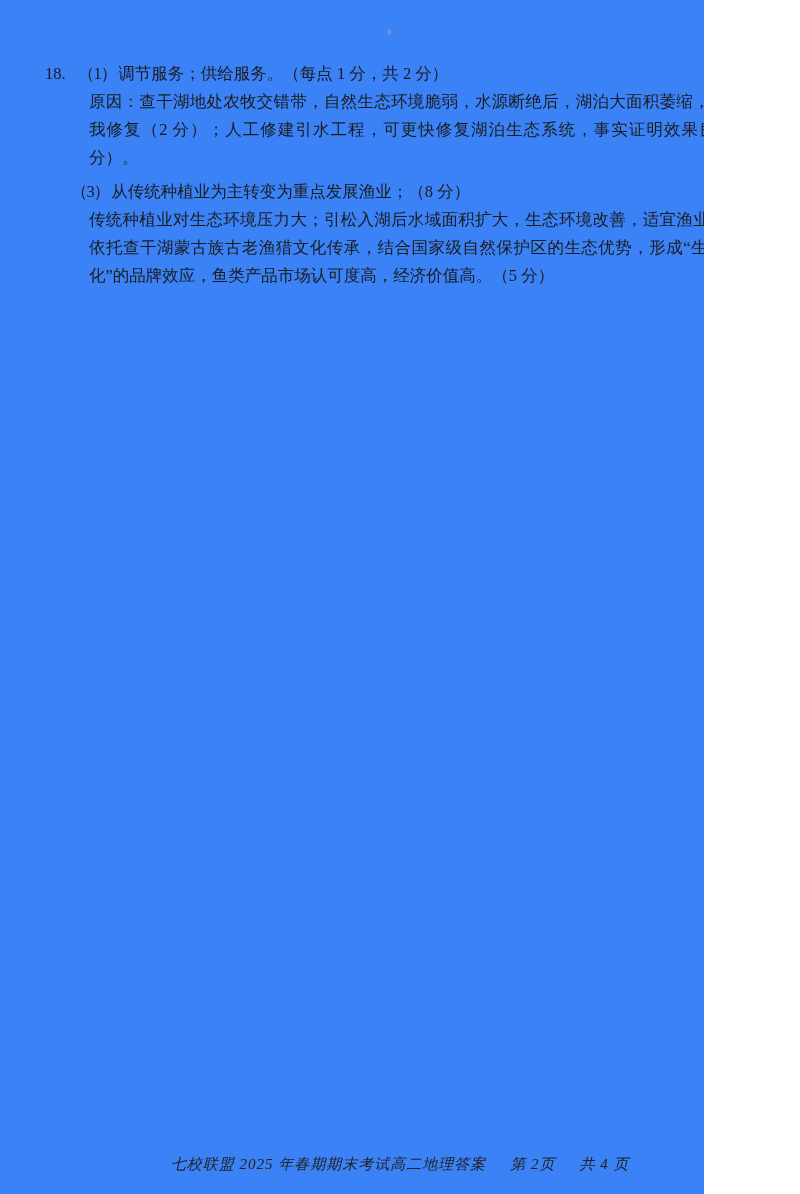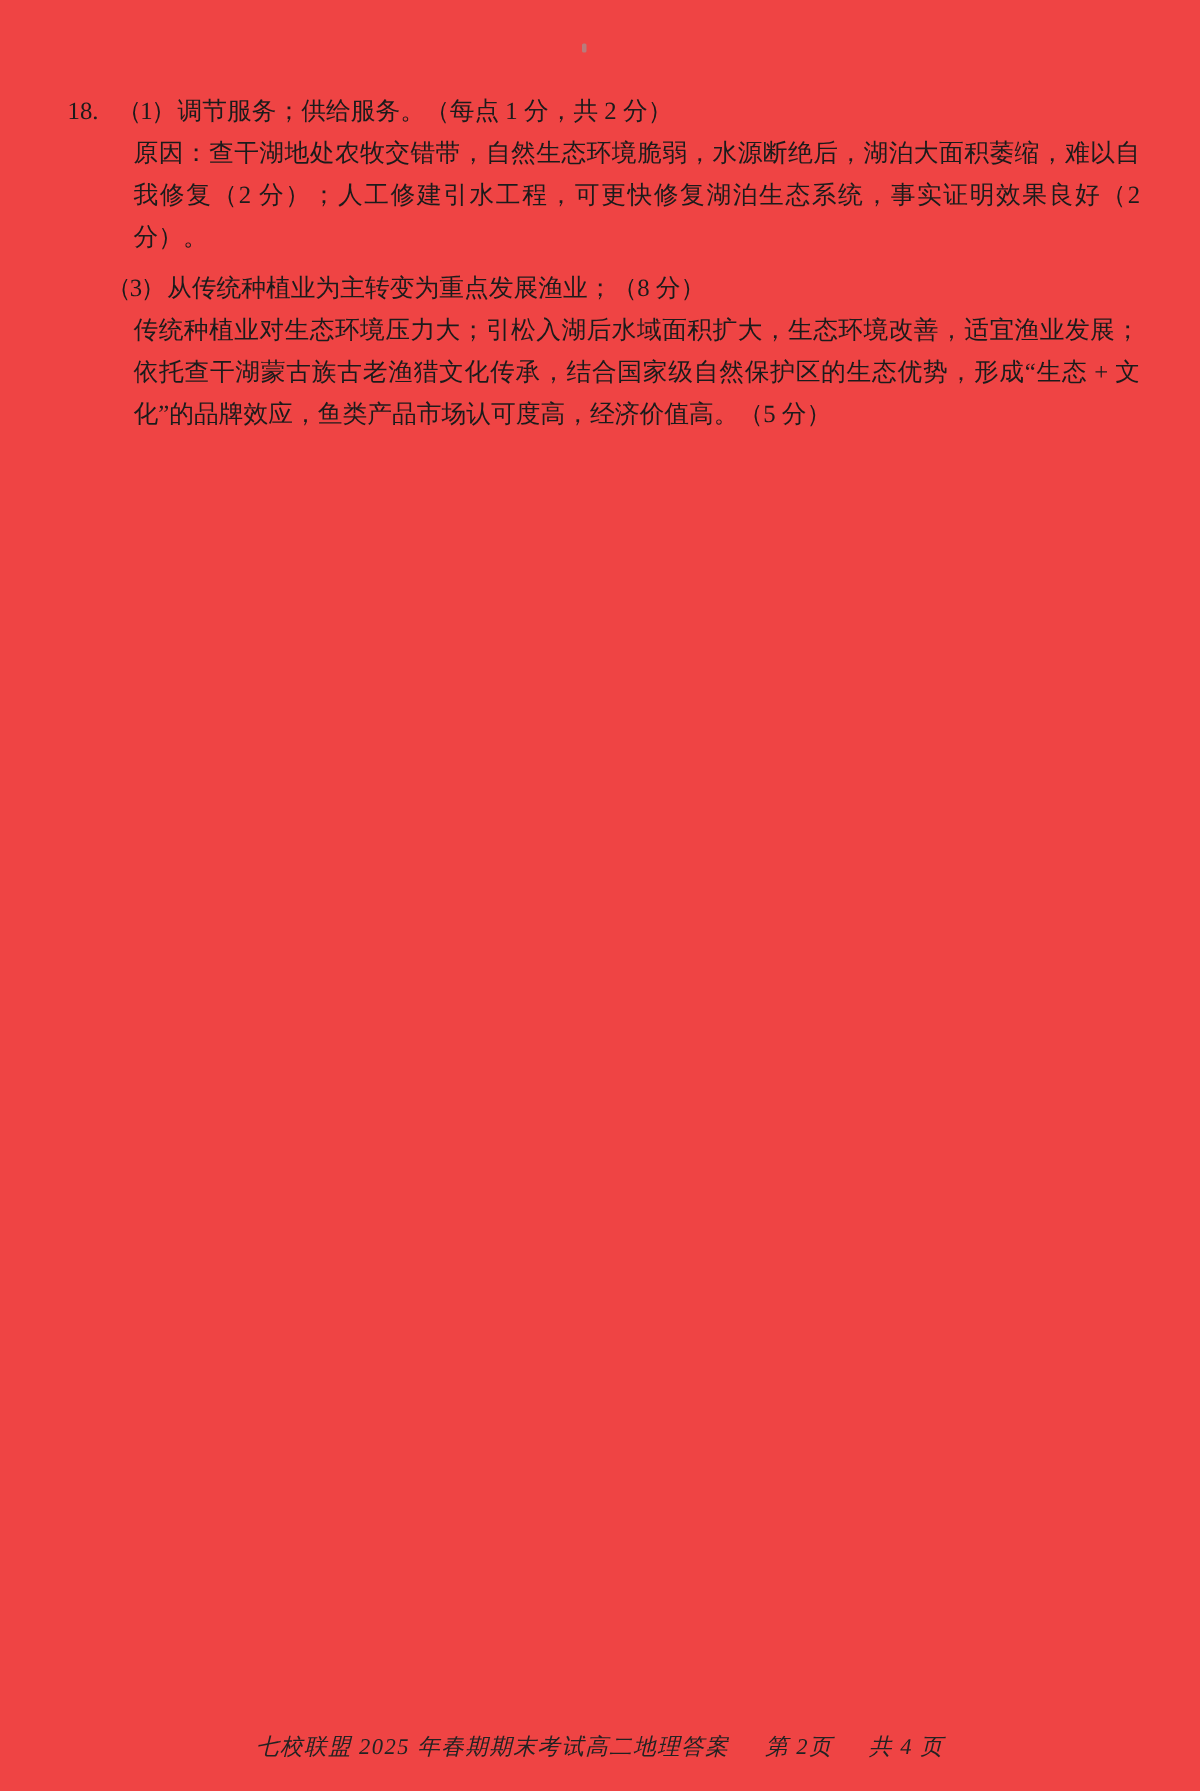--- a/index.html
+++ b/index.html
@@ -2,23 +2,23 @@
 <html><head>
 <meta charset="utf-8">
 <style>
   html, body {
     margin: 0;
     padding: 0;
     background: #ffffff;
   }
   .page {
     position: relative;
-    width: 800px;
+    width: 704px;
     height: 1194px;
-    background: #ef4444;
+    background: #3b82f6;
     overflow: hidden;
     font-family: "Liberation Serif", serif;
     color: #1b1b1b;
   }
   .content {
     position: absolute;
     left: 45px;
     top: 60px;
     width: 715px;
     font-size: 16.5px;

